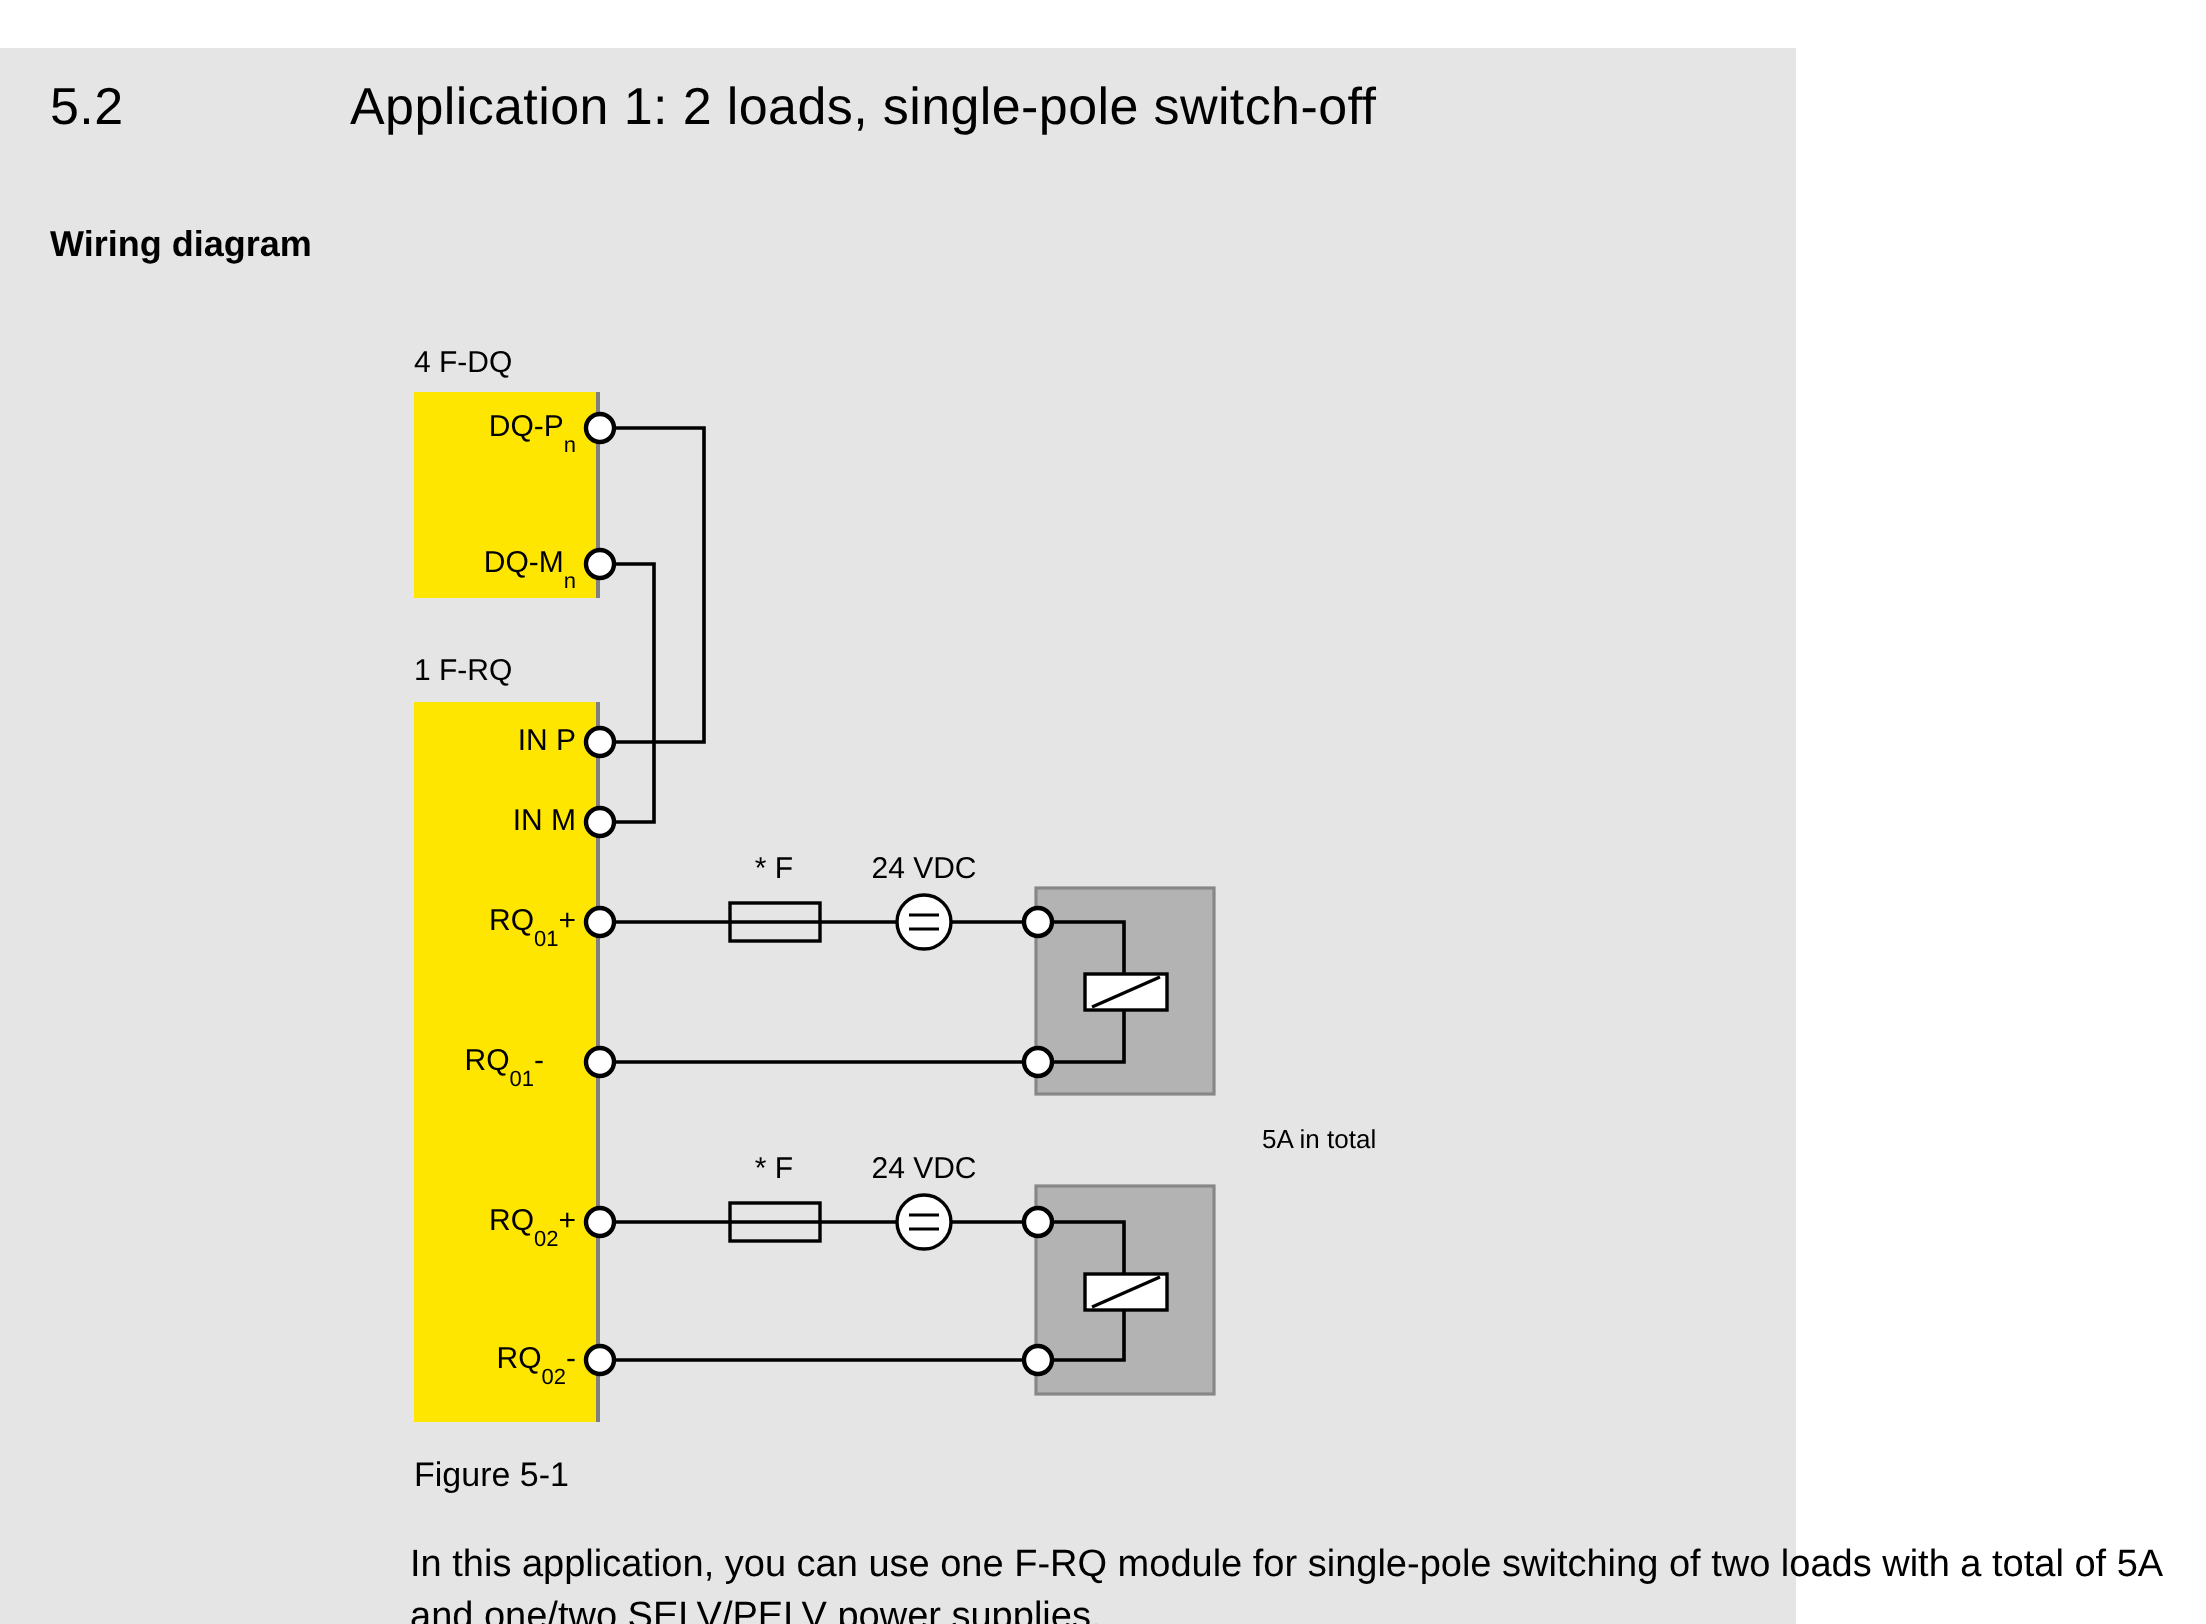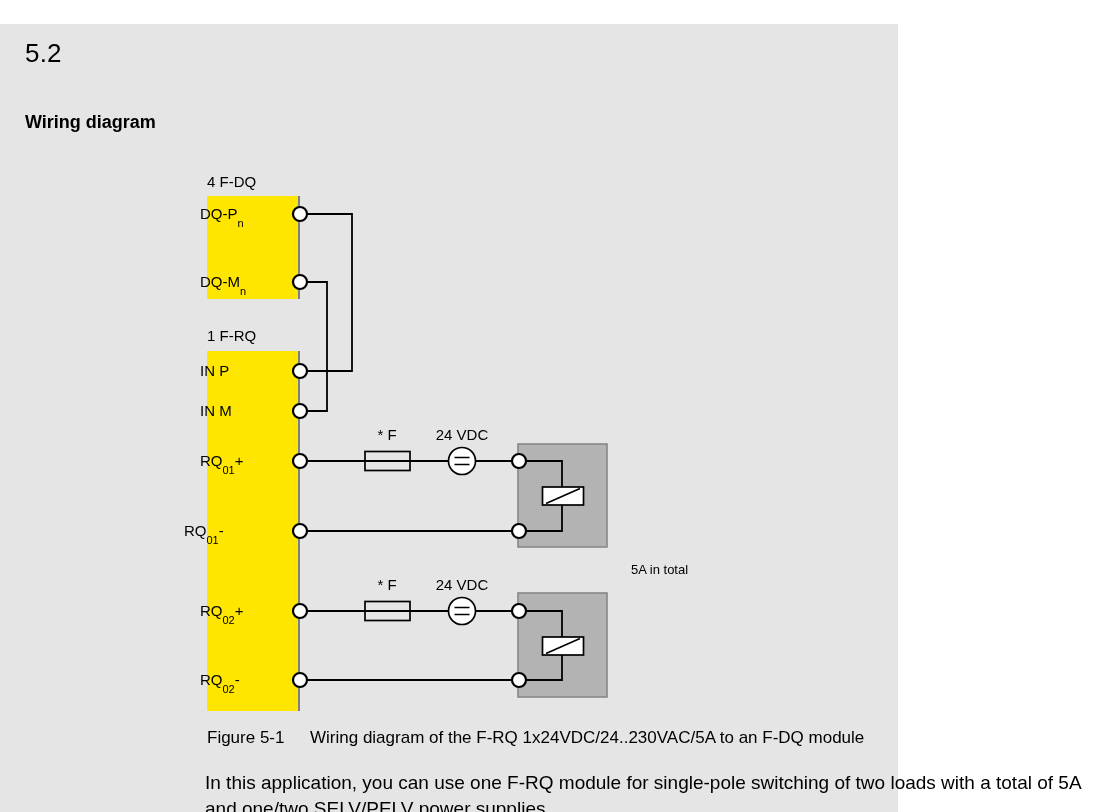--- a/index.html
+++ b/index.html
@@ -10,37 +10,38 @@
   .abs { position:absolute; }
 
   .section-number { font-size:26px; letter-spacing:0.2px; }
   .section-title  { font-size:26px; letter-spacing:0.2px; }
   .subheading     { font-size:18px; font-weight:bold; }
 
   .module-label { font-size:15px; z-index:3; }
   .module-box   { z-index:1; border-right:2px solid #7f7f7f; }
 
   .terminal-label { font-size:15px; height:20px; line-height:20px;
-                    z-index:3; white-space:nowrap; }
+                    text-align:right; z-index:3; white-space:nowrap; }
   .terminal-label sub { font-size:11px; position:relative; top:4px; line-height:0; }
 
   .diagram-svg { position:absolute; left:0; top:0; z-index:2; pointer-events:none; }
 
   .branch-label { font-size:15px; text-align:center; z-index:3; white-space:nowrap; }
   .note-label   { font-size:13px; z-index:3; white-space:nowrap; }
 
   .caption-label, .caption-text { font-size:17px; white-space:nowrap; }
   .body-paragraph { font-size:19px; line-height:26px; width:905px; }
 </style>
 </head>
 <body>
 
 <div class="page">
 
   <div class="abs section-number" style="left:25px; top:14px;">5.2</div>
+  <div class="abs section-title" style="left:175px; top:14px;">Application 1: 2 loads, single-pole switch-off</div>
   <div class="abs subheading" style="left:25px; top:88px;">Wiring diagram</div>
 
   <div class="abs module-label" style="left:207px; top:149px;">4 F-DQ</div>
   <div class="abs module-box" style="left: 207px; top: 172px; width: 93px; height: 103px; background-color: rgb(255, 230, 0);"></div>
 
   <div class="abs module-label" style="left:207px; top:303px;">1 F-RQ</div>
   <div class="abs module-box" style="left: 207px; top: 327px; width: 93px; height: 360px; background-color: rgb(255, 230, 0);"></div>
 
   <div class="abs terminal-label" style="left:200px; top:180px; width:88px;">
     <span>DQ-P</span><sub>n</sub><span></span>
@@ -107,17 +108,16 @@
     <circle cx="300" cy="587" r="7" fill="#fff" stroke="#000" stroke-width="2.2"></circle>
     <circle cx="300" cy="656" r="7" fill="#fff" stroke="#000" stroke-width="2.2"></circle>
 
     <circle cx="519" cy="437" r="7" fill="#fff" stroke="#000" stroke-width="2.2"></circle>
     <circle cx="519" cy="507" r="7" fill="#fff" stroke="#000" stroke-width="2.2"></circle>
     <circle cx="519" cy="587" r="7" fill="#fff" stroke="#000" stroke-width="2.2"></circle>
     <circle cx="519" cy="656" r="7" fill="#fff" stroke="#000" stroke-width="2.2"></circle>
   </svg>
 
   <div class="abs caption-label" style="left:207px; top:704px;">Figure 5-1</div>
-  <div class="abs caption-text" style="left:310px; top:704px;">Wiring diagram of the F-RQ 1x24VDC/24..230VAC/5A to an F-DQ module</div>
 
   <div class="abs body-paragraph" style="left:205px; top:746px;">In this application, you can use one F-RQ module for single-pole switching of two loads with a total of 5A and one/two SELV/PELV power supplies.</div>
 
 </div>
 
 </body></html>

